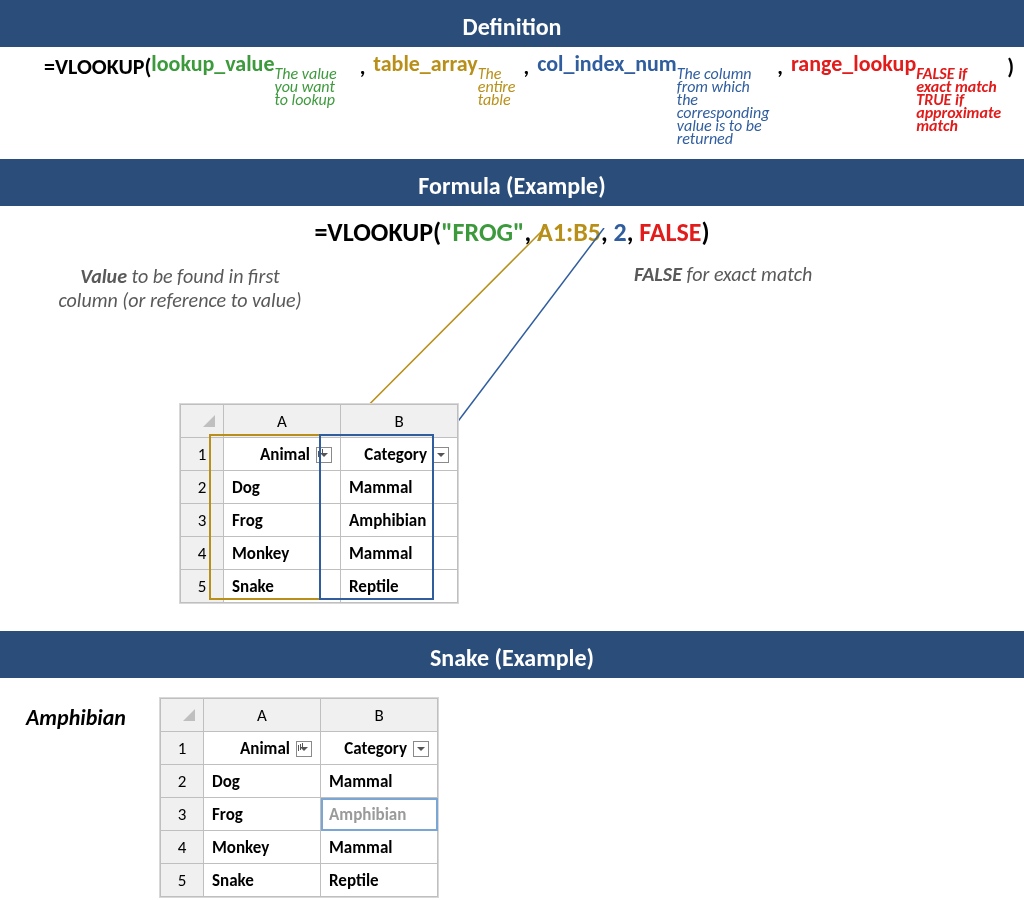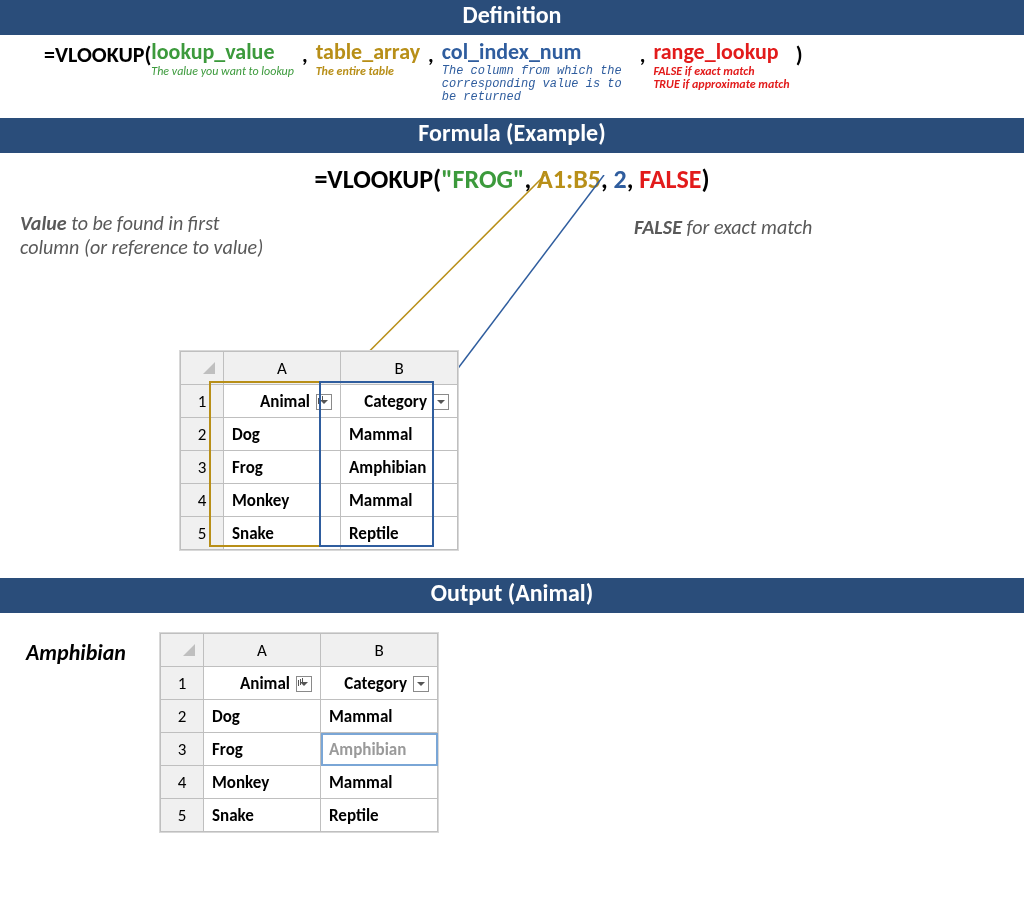--- a/index.html
+++ b/index.html
@@ -13,40 +13,40 @@
   }
   html,body{margin:0;padding:0;background:#fff;font-family:Calibri,'Segoe UI',Arial,sans-serif;}
   body{width:1024px;}
 
   .bar{
     background:var(--navy);
     color:#fff;
     text-align:center;
     font-weight:700;
     font-size:24px;
-    padding:0 0 6px;
+    padding:12px 0 6px;
   }
 
   
   .defrow{
     display:flex;
     align-items:flex-start;
     padding:6px 10px 14px 44px;
     gap:0;
     font-size:20px;
   }
   .defrow .fn{font-weight:700;color:#000;font-size:22px;white-space:pre;}
-  .defblock{display:flex;flex-direction:column;align-items:flex-start;}
+  .defblock{display:flex;flex-direction:row;align-items:flex-start;}
   .defblock .arg{font-weight:800;font-size:22px;line-height:22px;}
-  .defblock .desc{font-style:italic;font-size:12px;line-height:13px;margin-top:2px;}
+  .defblock .desc{font-style:italic;font-size:16px;line-height:13px;margin-top:14px;}
   .sep{font-weight:700;color:#000;font-size:22px;padding:0 8px;}
   .close{font-weight:700;color:#000;font-size:22px;padding-left:6px;}
 
   .g{color:var(--green);}
-  .ol{color:var(--olive);font-weight:bold;}
+  .ol{color:var(--olive);}
   .bl{color:var(--blue);}
   .rd{color:var(--red);font-weight:bold;}
 
   
   .formrow{
     text-align:center;
     font-size:26px;
     font-weight:700;
     padding:10px 0 6px;
     font-family:Calibri,'Segoe UI',Arial,sans-serif;
@@ -55,23 +55,24 @@
   .formrow .fn2{color:#000;}
 
   
   .annot-wrap{position:relative;height:70px;}
   .annot{
     position:absolute;
     font-style:italic;
     font-size:20px;
     color:var(--lightgray);
     line-height:24px;
+    text-align:center;
   }
   .annot-left{left:20px;top:10px;width:320px;}
-  .annot-right{right:90px;top:14px;width:300px;text-align:left;}
+  .annot-right{right:90px;top:8px;width:300px;text-align:left;}
 
   
   .svg-overlay{position:relative;height:0;}
   svg.lines{position:absolute;top:-96px;left:0;pointer-events:none;}
 
   
   .excel-wrap{position:relative;padding:0 0 24px 180px;}
   .excel{
     border:none;
     background:#fff;
@@ -156,21 +157,21 @@
   <span class="sep">,</span>
 
   <span class="defblock">
     <span class="arg ol">table_array</span>
     <span class="desc ol">The entire table</span>
   </span>
   <span class="sep">,</span>
 
   <span class="defblock">
     <span class="arg bl">col_index_num</span>
-    <span class="desc bl" style="white-space:pre-line;max-width:190px;font-family:Liberation Mono, monospace;">The column from which the corresponding value is to be returned</span>
+    <span class="desc bl" style="white-space:pre-line;max-width:190px;">The column from which the corresponding value is to be returned</span>
   </span>
   <span class="sep">,</span>
 
   <span class="defblock">
     <span class="arg rd">range_lookup</span>
     <span class="desc rd" style="white-space:pre-line;">FALSE if exact match
 TRUE if approximate match</span>
   </span>
   <span class="close">)</span>
 </div>
@@ -247,21 +248,21 @@
           <td>Reptile</td>
         </tr>
       </tbody>
         </table>
     </div>
     <div class="outline-a" style="left:29px;top:30px;width:221px;height:162px;"></div>
     <div class="outline-b" style="left:139px;top:30px;width:111px;height:162px;"></div>
   </div>
 </div>
 
-<div class="bar">Output (Animal)</div>
+<div class="bar">Snake (Example)</div>
 
 <div class="excel-wrap" style="position:relative;padding-top:20px;padding-left:160px;">
   <div class="outlabel">Amphibian</div>
   <div class="excel">
     <table>
       <tbody>
           <tr>
         <td class="corner">
           <svg width="12" height="12">
                 <path d="M12 12 L12 0 L0 12 Z" fill="#bfbfbf"></path>

